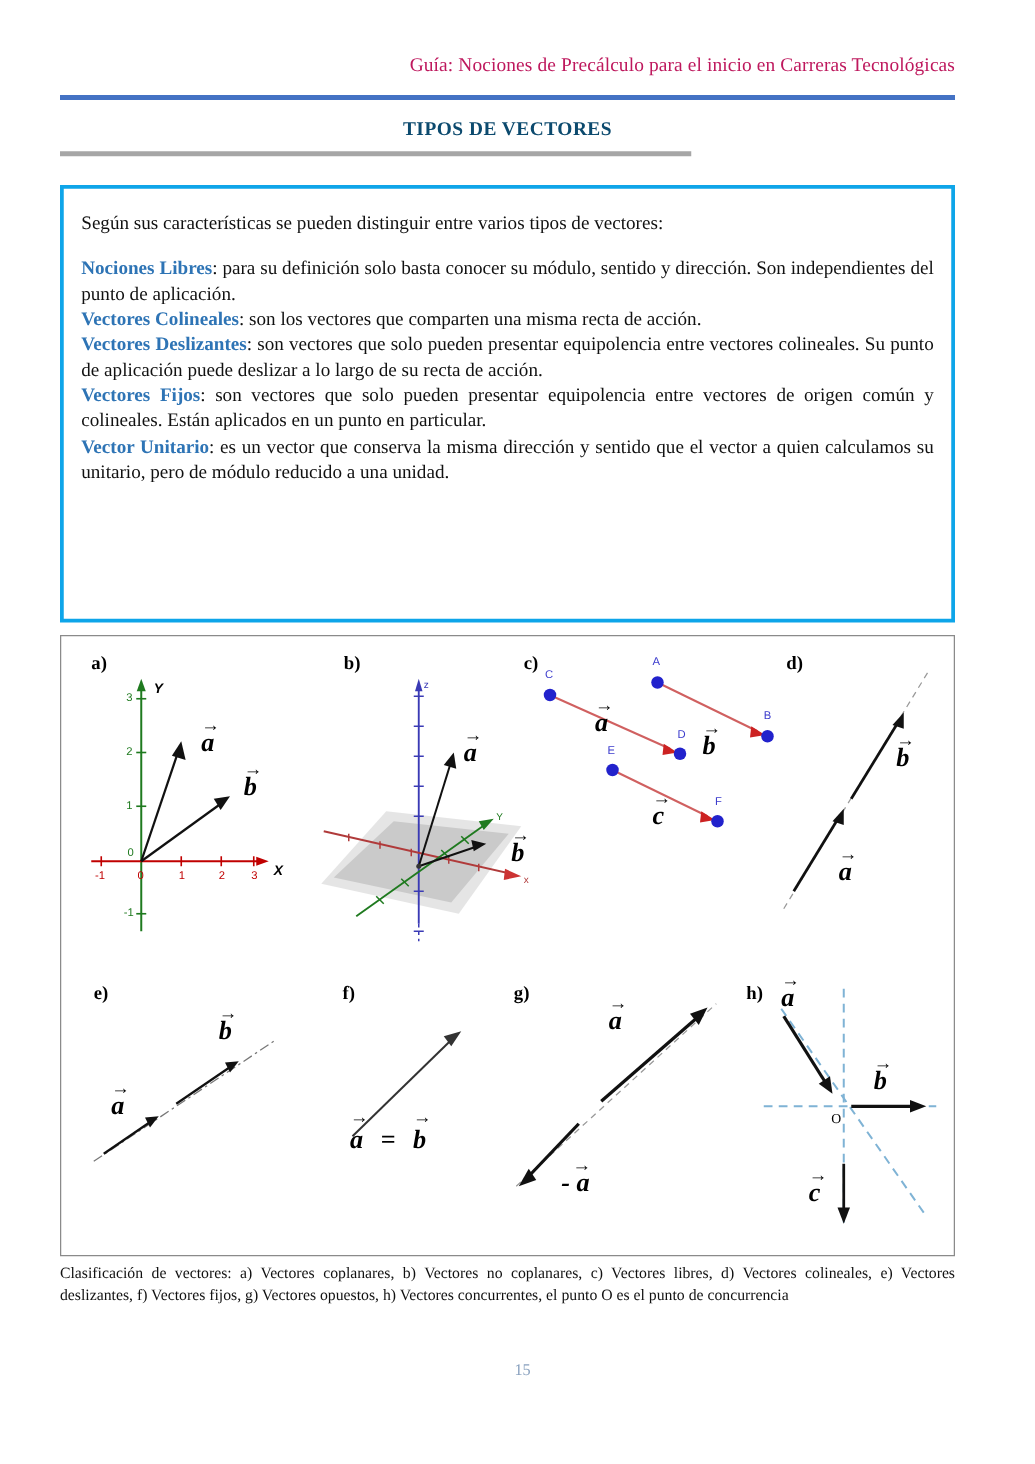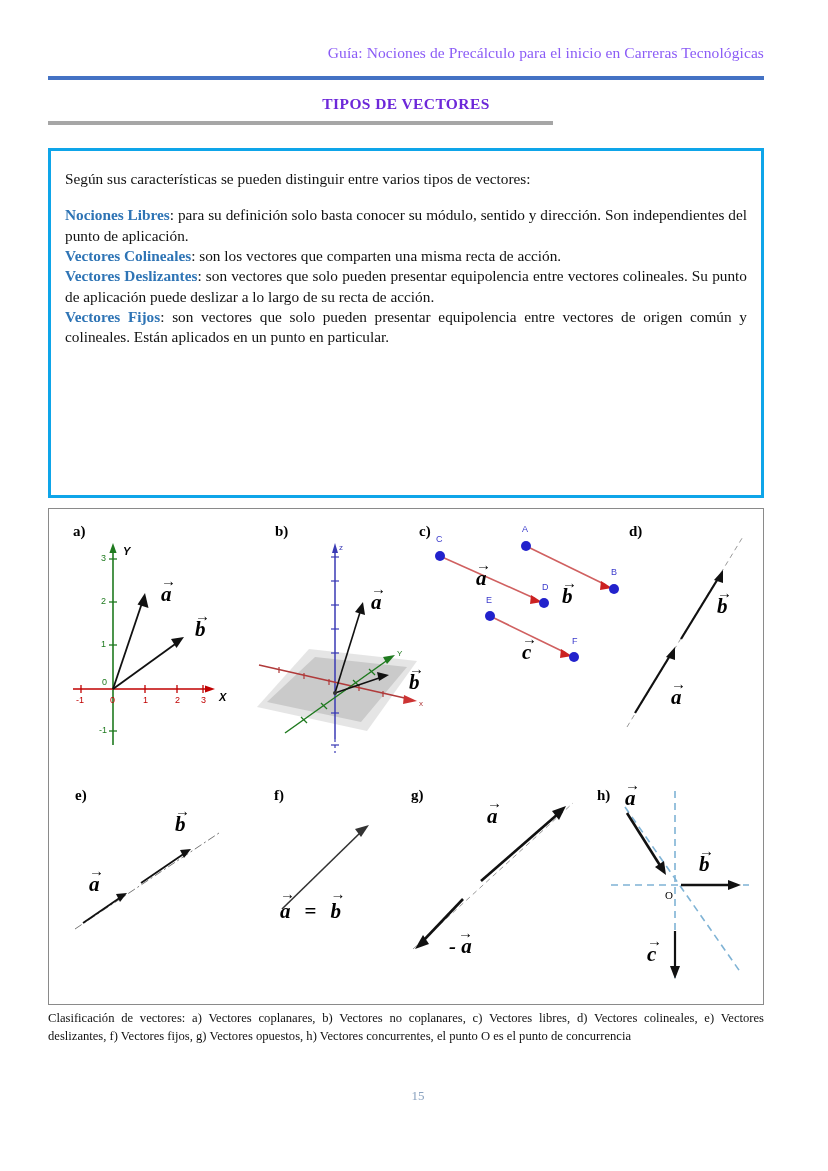--- a/index.html
+++ b/index.html
@@ -24,40 +24,40 @@
 
   
   .header {
     position: absolute;
     top: 44px;
     left: 48px;
     width: 716px;
     text-align: right;
     font-size: 15.5px;
     letter-spacing: .1px;
-    color: #8b5cf6;
+    color: #be185d;
   }
   .rule-blue {
     position: absolute;
     top: 76px;
     left: 48px;
     width: 716px;
     height: 4px;
     background: #4472c4;
   }
   .doc-title {
     position: absolute;
     top: 95px;
     left: 48px;
     width: 716px;
     text-align: center;
     font-size: 15.5px;
     font-weight: bold;
     letter-spacing: .4px;
-    color: #6d28d9;
+    color: #0c4a6e;
   }
   .rule-gray {
     position: absolute;
     top: 121px;
     left: 48px;
     width: 505px;
     height: 4px;
     background: #a6a6a6;
   }
 
@@ -169,20 +169,21 @@
   <div class="doc-title">TIPOS DE VECTORES</div>
   <div class="rule-gray"></div>
 
   <div class="defbox">
     <p class="intro">Según sus características se pueden distinguir entre varios tipos de vectores:</p>
 
     <p><span class="term">Nociones Libres</span><span>: para su definición solo basta conocer su módulo, sentido y dirección. Son independientes del punto de aplicación.</span></p>
     <p><span class="term">Vectores Colineales</span><span>: son los vectores que comparten una misma recta de acción.</span></p>
     <p><span class="term">Vectores Deslizantes</span><span>: son vectores que solo pueden presentar equipolencia entre vectores colineales. Su punto de aplicación puede deslizar a lo largo de su recta de acción.</span></p>
     <p><span class="term">Vectores Fijos</span><span>: son vectores que solo pueden presentar equipolencia entre vectores de origen común y colineales. Están aplicados en un punto en particular.</span></p>
+    <p><span class="term">Vector Unitario</span><span>: es un vector que conserva la misma dirección y sentido que el vector a quien calculamos su unitario, pero de módulo reducido a una unidad.</span></p>
   </div>
 
   <div class="figbox">
 
     <div class="panel" style="left:12px; top:8px; width:175px; height:245px;">
       <div class="plabel" style="left:12px; top:6px;">a)</div>
       <svg width="175" height="245" viewBox="0 0 175 245">
 
         <line x1="52" y1="228" x2="52" y2="32" stroke="#1f7a1f" stroke-width="1.6"></line>
         <polygon points="52,26 48.4,36 55.6,36" fill="#1f7a1f"></polygon>

